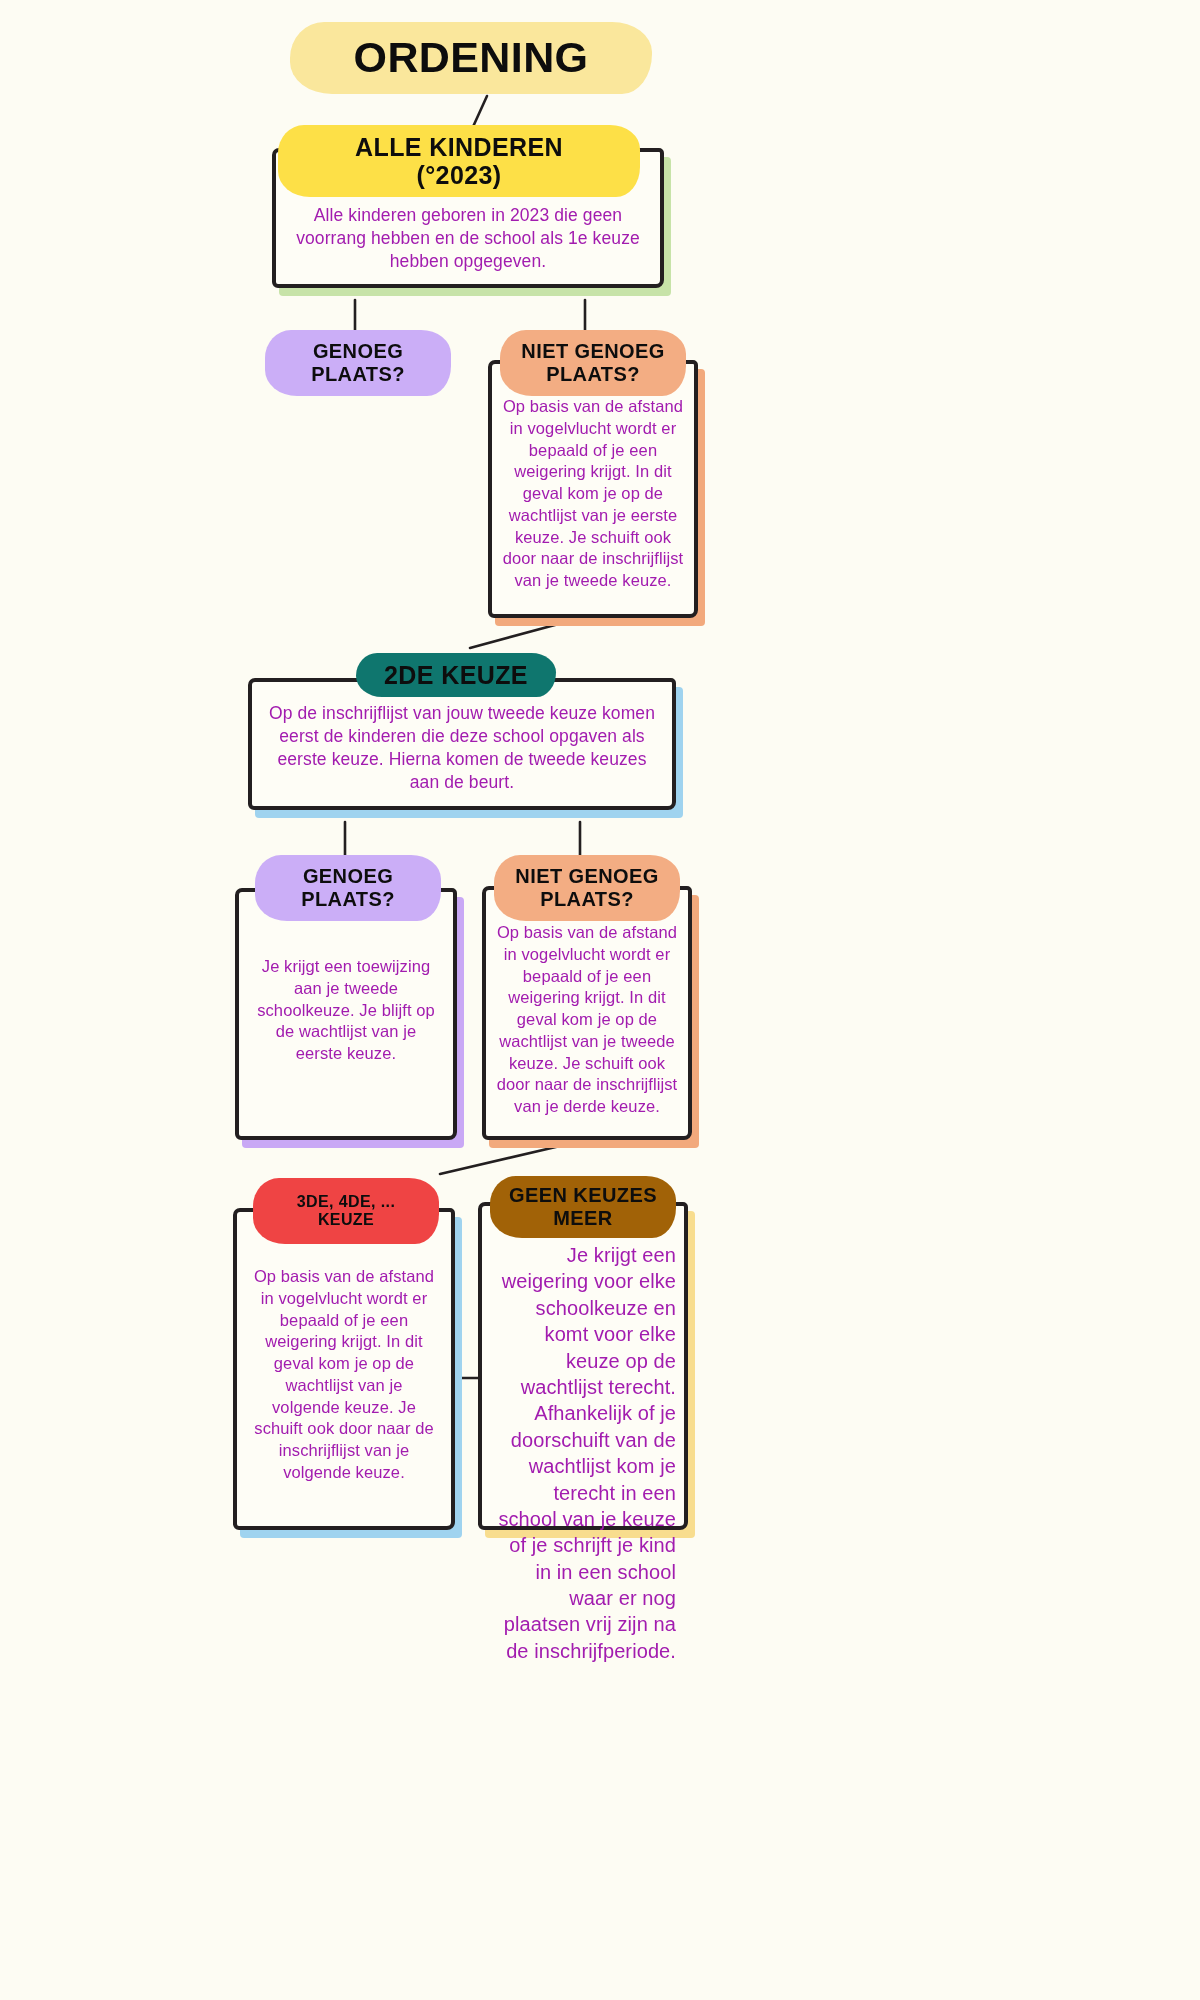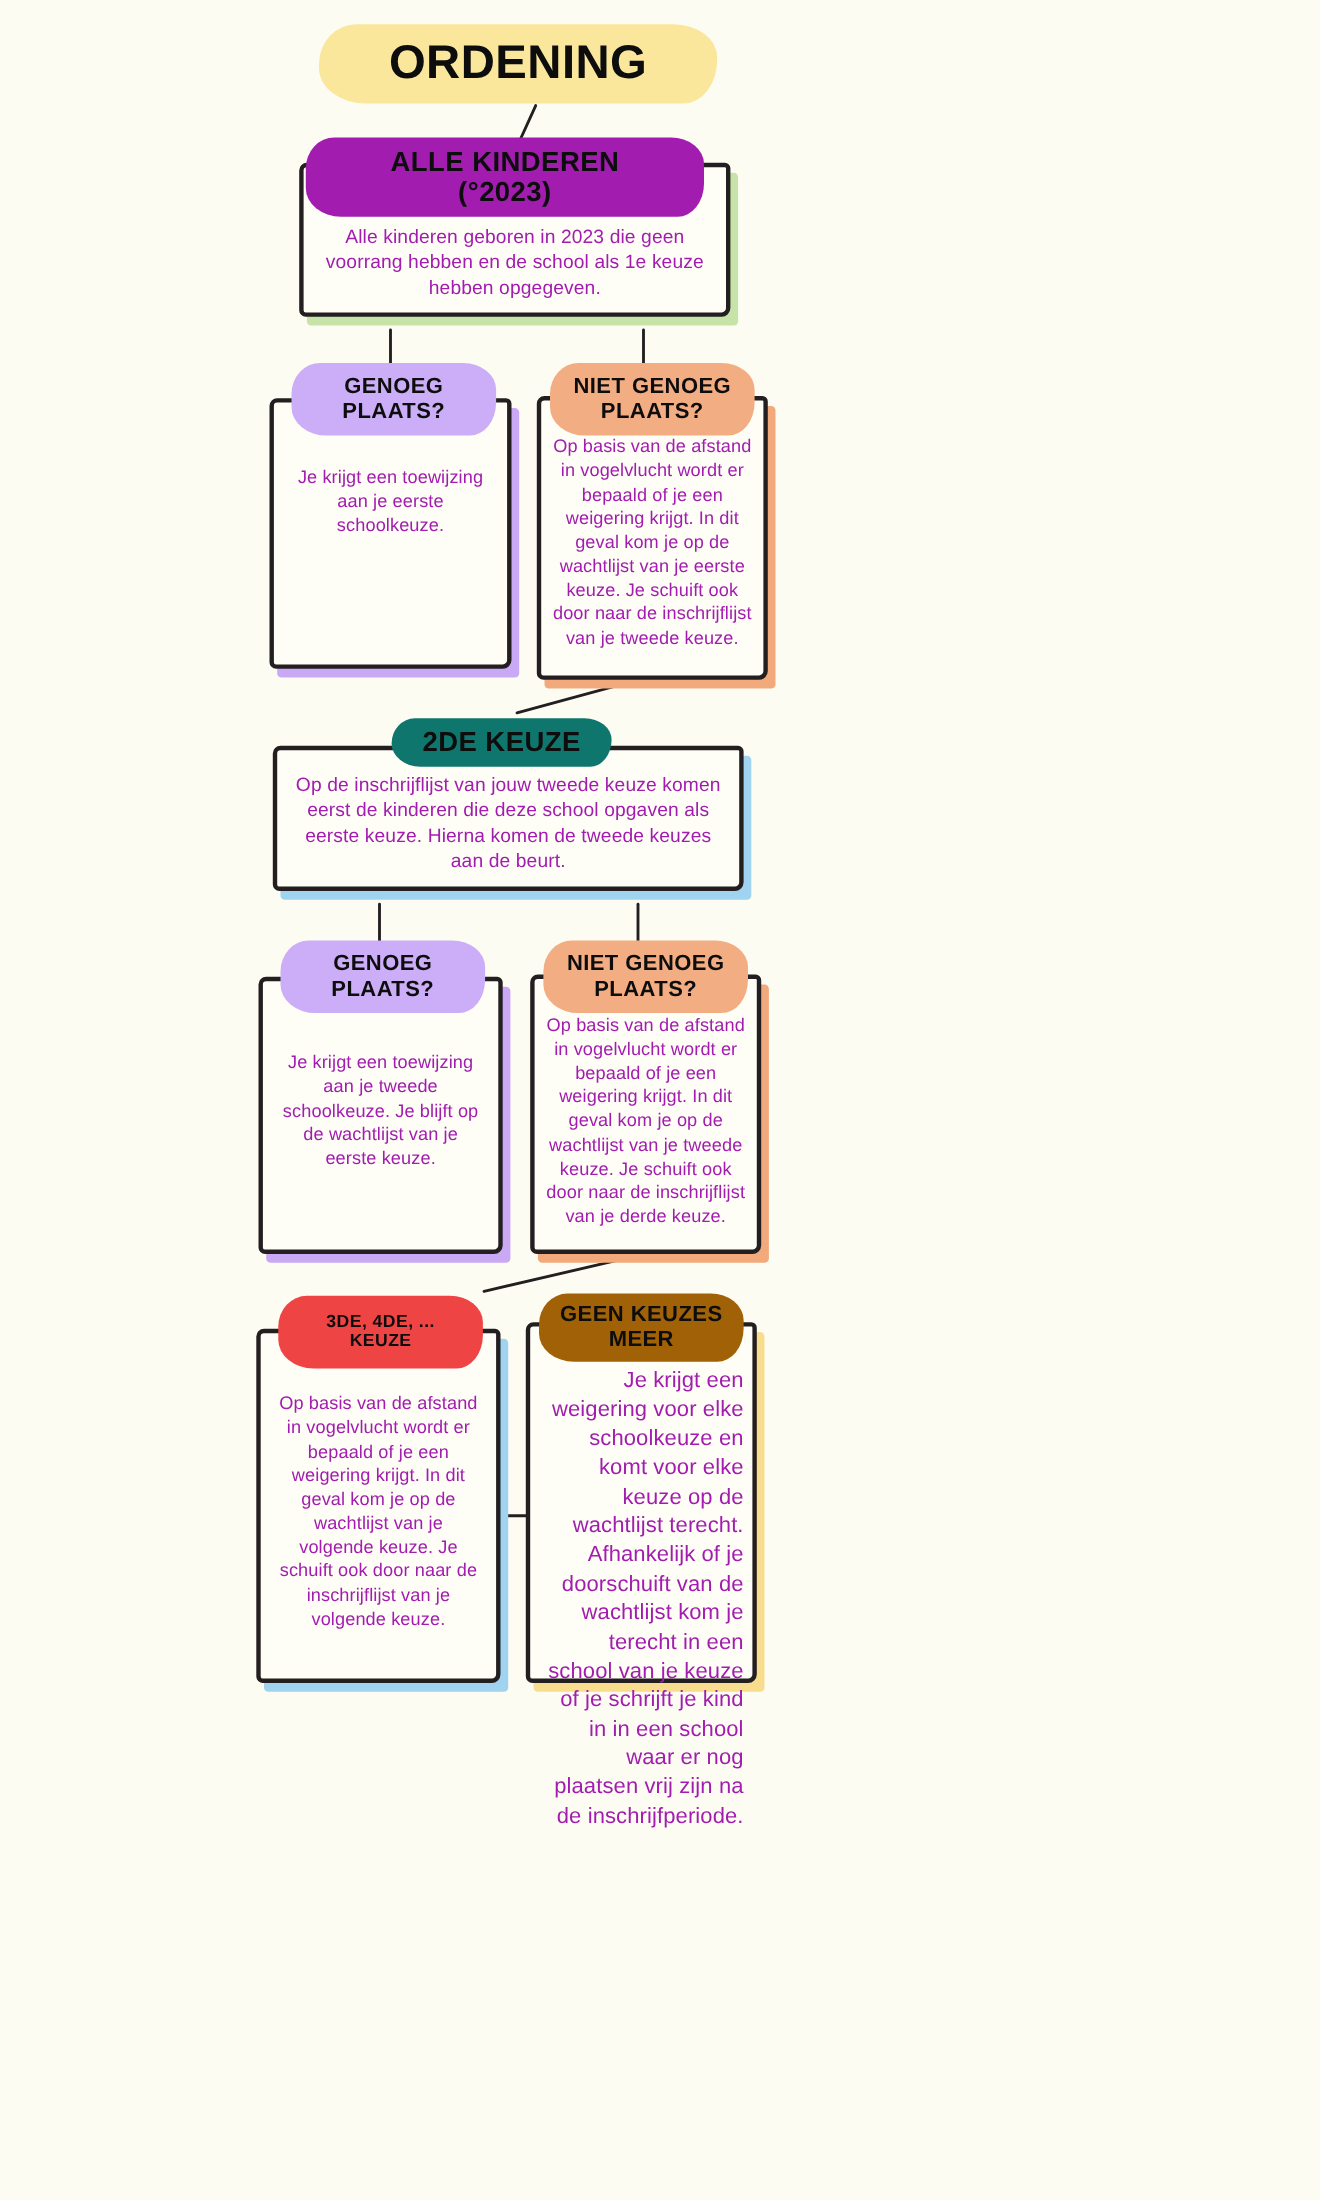--- a/index.html
+++ b/index.html
@@ -89,21 +89,21 @@
     background: #fae79c;
     font-size: 43px;
     border-radius: 34px 40px 30px 42px / 36px 30px 40px 32px;
   }
 
   
   #card-alle { left: 272px; top: 148px; width: 392px; height: 140px; }
   #card-alle .shadow { background: #c7e3a8; }
   #pill-alle {
     left: 278px; top: 125px; width: 362px; height: 72px;
-    background: #a21caf; font-size: 25px;
+    background: #fde047; font-size: 25px;
   }
   #card-alle .body { top: 56px; }
 
   
   #card-genoeg1 { left: 245px; top: 362px; width: 220px; height: 246px; }
   #card-genoeg1 .shadow { background: #c9a8f5; }
   #pill-genoeg1 {
     left: 265px; top: 330px; width: 186px; height: 66px;
     background: #cbaef7; font-size: 20px;
   }
@@ -194,25 +194,20 @@
     <div class="frame"></div>
     <div class="body">Alle kinderen geboren in 2023 die geen voorrang hebben en de school als 1e keuze hebben opgegeven.</div>
   </div>
   <div class="pill" id="pill-alle">
     <div>
       <span>ALLE KINDEREN</span>
       <span>(°2023)</span>
     </div>
   </div>
 
-  <div class="card" id="card-genoeg1">
-    <div class="shadow"></div>
-    <div class="frame"></div>
-    <div class="body">Je krijgt een toewijzing aan je eerste schoolkeuze.</div>
-  </div>
   <div class="pill" id="pill-genoeg1">
     <div>
       <span>GENOEG</span>
       <span>PLAATS?</span>
     </div>
   </div>
 
   <div class="card" id="card-niet1">
     <div class="shadow"></div>
     <div class="frame"></div>

